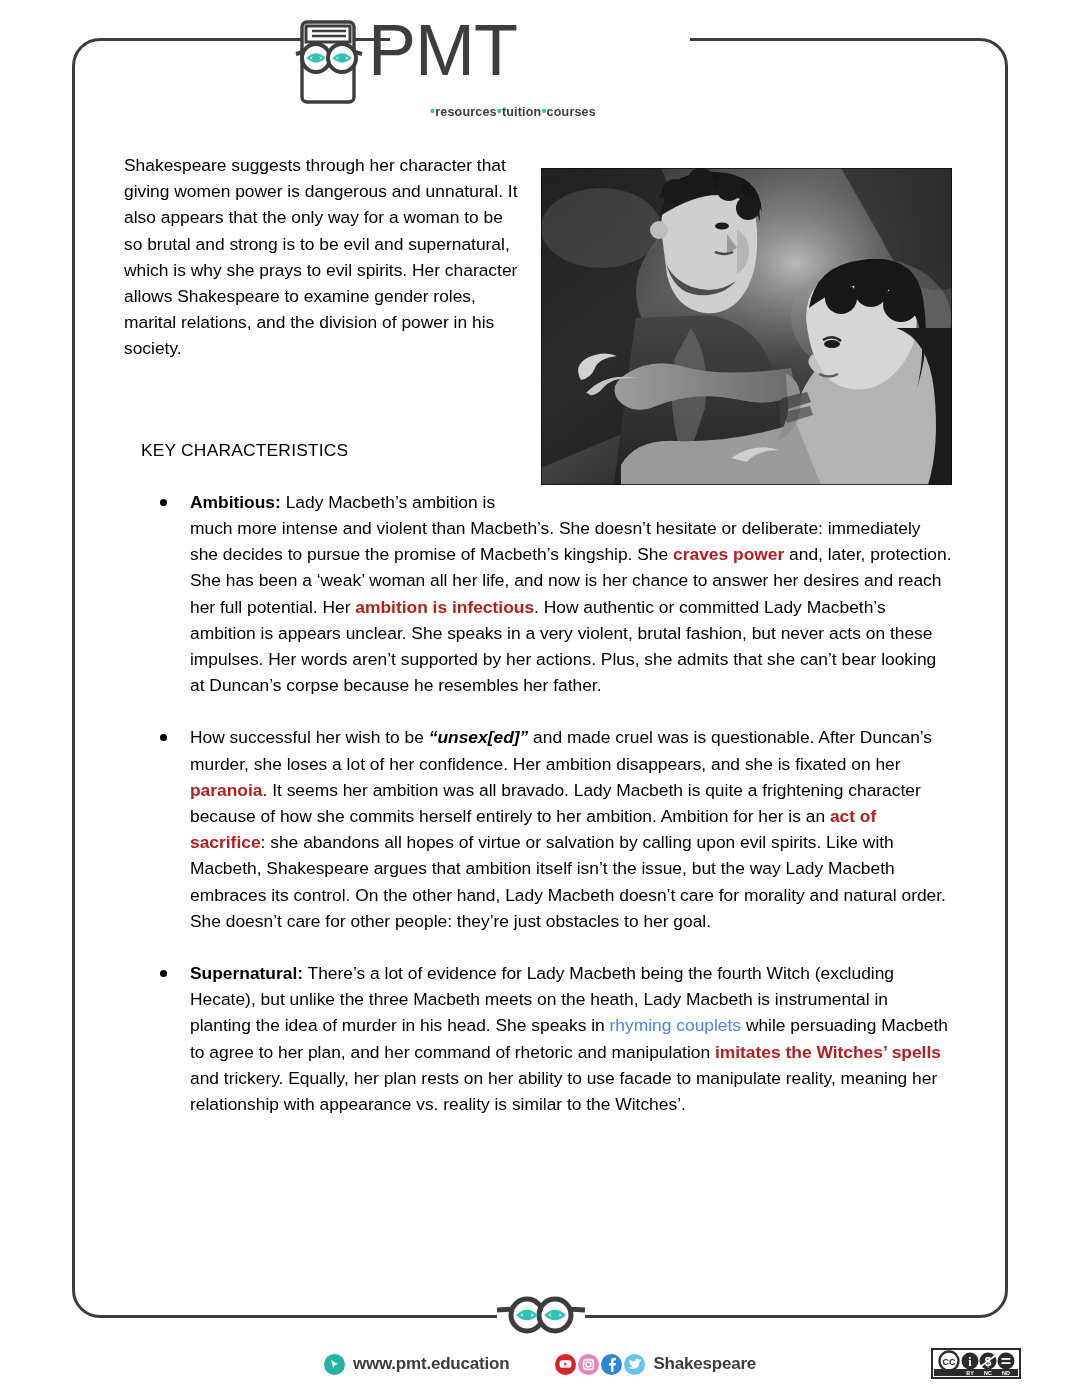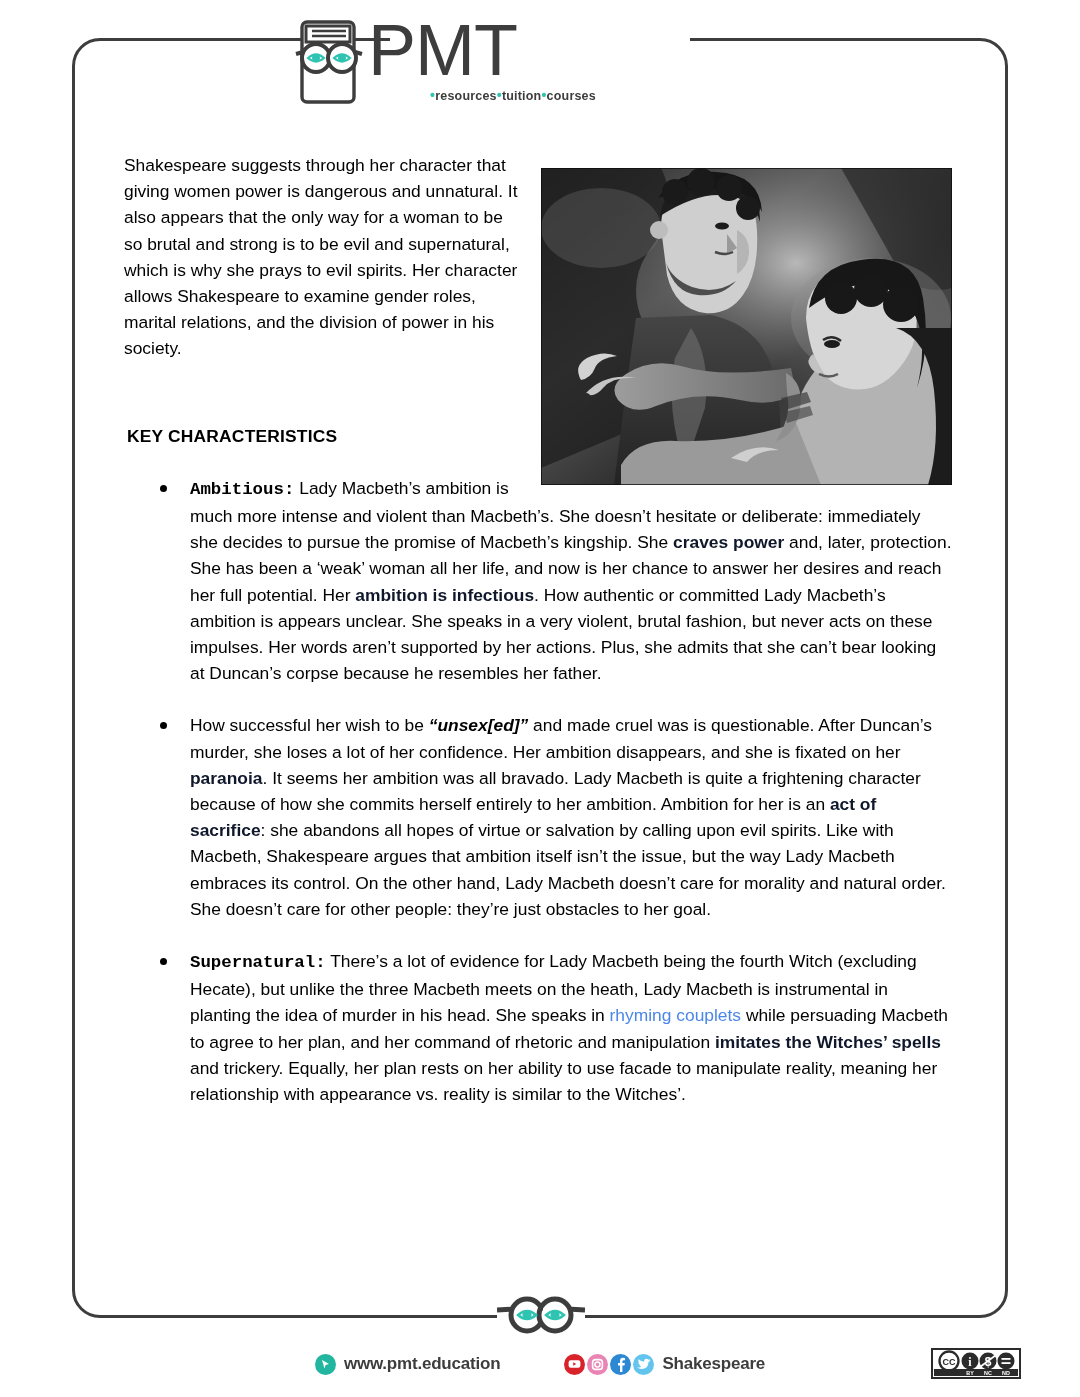--- a/index.html
+++ b/index.html
@@ -72,21 +72,21 @@
     font-weight: 400;
     color: #3d3d3d;
     font-family: "Liberation Sans", sans-serif;
     margin-top: 2px;
   }
   .logo-tagline {
     font-size: 12.5px;
     font-weight: bold;
     letter-spacing: 0.2px;
     color: #3d3d3d;
-    margin-top: 5px;
+    margin-top: 21px;
     margin-left: 62px;
     white-space: nowrap;
   }
   .logo-tagline .dot { color: #2fc4b2; font-size: 14px; }
 
   
   .bottom-glasses {
     position: absolute;
     left: 497px;
     top: 1296px;
@@ -112,39 +112,39 @@
     width: 828px;
     z-index: 5;
     font-size: 17.4px;
     line-height: 26.2px;
     color: #000000;
   }
   .content p { margin: 0 0 0 0; }
   .para-gap { height: 26px; }
 
   .blue { color: #4a86e8; }
-  .blue-bold { color: #0f172a; font-weight: bold; }
-  b { font-weight: bold; font-family: Liberation Mono, monospace; }
+  .blue-bold { color: #b91c1c; font-weight: bold; }
+  b { font-weight: bold; }
   .bi { font-weight: bold; font-style: italic; margin-top: 47px; }
 
   
   .photo {
     float: right;
     width: 411px;
     height: 317px;
     margin: 16px 0 10px 16px;
     position: relative;
     overflow: hidden;
     background: #1b1b1b;
   }
 
   .section-heading {
-    font-weight: bold;
+    font-weight: normal;
     font-size: 17.4px;
-    margin: 3px;
+    margin: 17px;
     padding-top: 58px;
     letter-spacing: 0.2px;
   }
 
   ul.bullets {
     list-style: none;
     margin: 0;
     padding: 0;
   }
   ul.bullets > li {
@@ -168,21 +168,21 @@
   .footer {
     position: absolute;
     left: 0;
     top: 1343px;
     width: 1080px;
     height: 42px;
     z-index: 5;
     display: flex;
     align-items: center;
     justify-content: center;
-    gap: 23px;
+    gap: 14px;
   }
   .footer-group {
     display: flex;
     align-items: center;
     gap: 8px;
     font-size: 17px;
     font-weight: bold;
     color: #3d3d3d;
     letter-spacing: -0.2px;
   }

